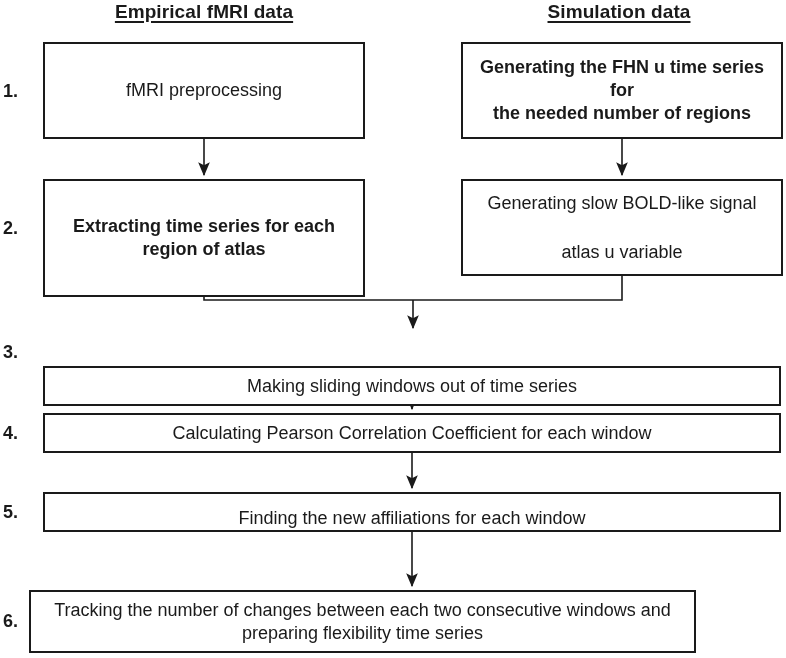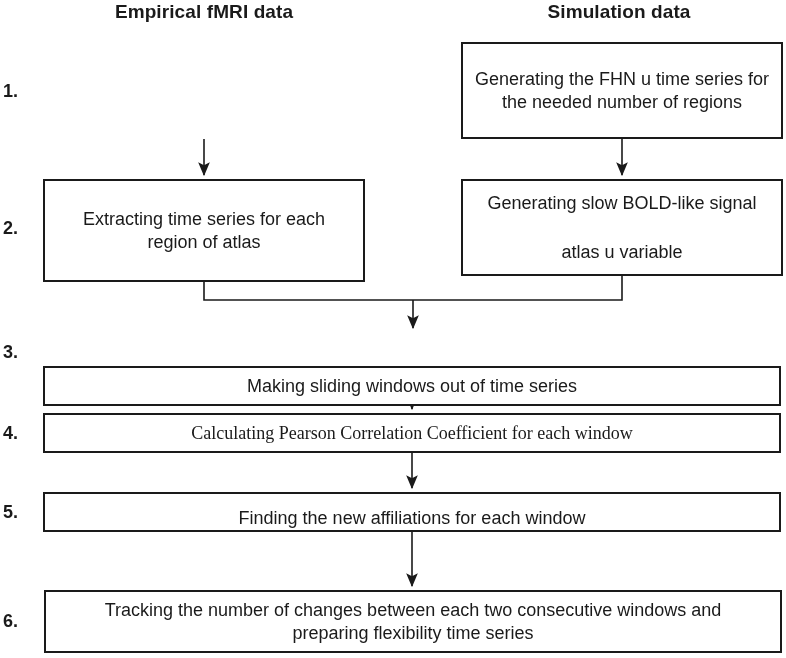--- a/index.html
+++ b/index.html
@@ -32,20 +32,21 @@
   .col-header {
     position: absolute;
     top: 1px;
     width: 322px;
     text-align: center;
     font-size: 19px;
     font-weight: bold;
     letter-spacing: 0.1px;
   }
   .col-header .underlined {
+    text-decoration: underline;
     text-decoration-thickness: 2px;
     text-underline-offset: 3px;
   }
   .hdr-left  { left: 43px; }
   .hdr-right { left: 458px; }
   .flowbox {
     position: absolute;
     box-sizing: border-box;
     border: 2px solid #1a1a1a;
     background: #ffffff;
@@ -53,27 +54,27 @@
     flex-direction: column;
     align-items: center;
     justify-content: center;
     text-align: center;
     font-size: 18px;
     line-height: 23px;
     padding: 0 8px;
   }
   .flowbox .box-line { display: block; }
   .b1l { left: 43px;  top: 42px;  width: 322px; height: 97px; }
-  .b1r { left: 461px; top: 42px;  width: 322px; height: 97px; }
-  .b2l { left: 43px;  top: 179px; width: 322px; height: 103px; }
+  .b1r { left: 461px; top: 42px;  width: 322px; height: 97px; font-weight: bold; }
+  .b2l { left: 43px;  top: 179px; width: 322px; height: 118px; font-weight: bold; }
   .b2r { left: 461px; top: 179px; width: 322px; height: 97px; gap: 26px; }
   .b3  { left: 43px;  top: 332px; width: 738px; height: 40px; margin-top: 34px; }
-  .b4  { left: 43px;  top: 413px; width: 738px; height: 40px; font-family: Liberation Serif, serif; }
+  .b4  { left: 43px;  top: 413px; width: 738px; height: 40px; }
   .b5  { left: 43px;  top: 492px; width: 738px; height: 40px; justify-content: flex-end; }
-  .b6  { left: 44px;  top: 590px; width: 738px; height: 63px; }
+  .b6  { left: 29px;  top: 590px; width: 667px; height: 63px; }
   .step-num {
     position: absolute;
     left: 3px;
     width: 34px;
     font-size: 18px;
     font-weight: bold;
     text-align: left;
   }
   .n1 { top: 81px; }
   .n2 { top: 218px; }
@@ -109,20 +110,23 @@
     <span class="underlined">Simulation data</span>
   </div>
 
   <div class="step-num n1">1.</div>
   <div class="step-num n2">2.</div>
   <div class="step-num n3">3.</div>
   <div class="step-num n4">4.</div>
   <div class="step-num n5">5.</div>
   <div class="step-num n6">6.</div>
 
+  <div class="flowbox b1l">
+    <span class="box-line">fMRI preprocessing</span>
+  </div>
 
   <div class="flowbox b1r">
     <span class="box-line">Generating the FHN u time series for</span>
     <span class="box-line">the needed number of regions</span>
   </div>
 
   <div class="flowbox b2l">
     <span class="box-line">Extracting time series for each</span>
     <span class="box-line">region of atlas</span>
   </div>

